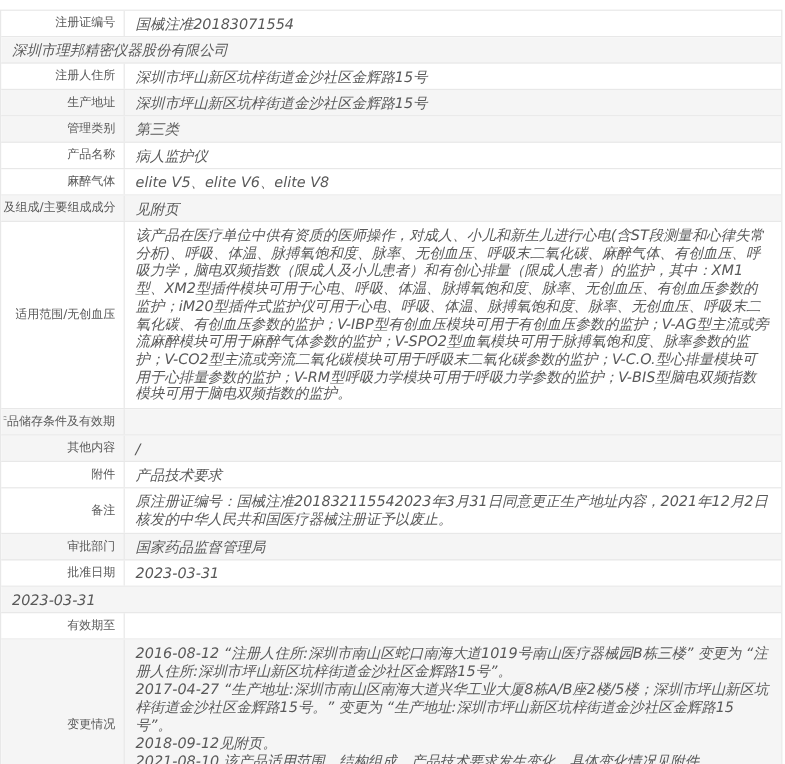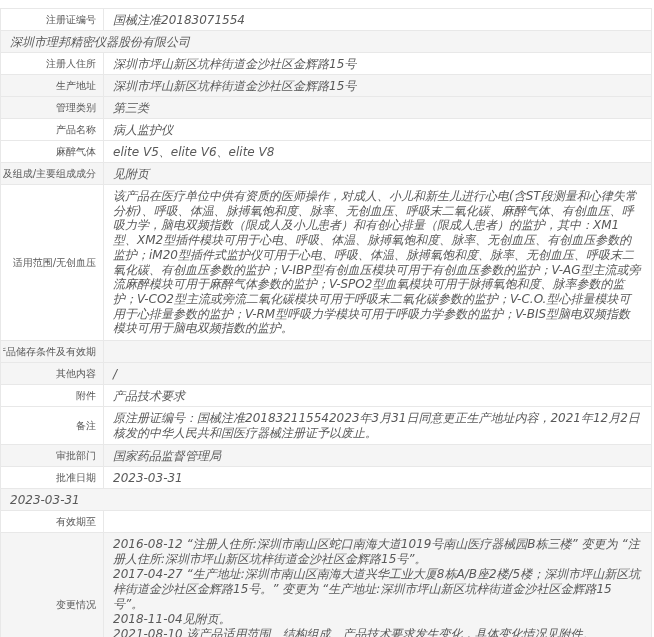--- a/index.html
+++ b/index.html
@@ -191,21 +191,21 @@
         </div>
       </div>
       <div class="row stripe tall">
         <div class="label-cell">
           <span class="label-text">变更情况</span>
         </div>
         <div class="value-cell">
           <div class="value-inner">
             <div class="change-line">2016-08-12 “注册人住所:深圳市南山区蛇口南海大道1019号南山医疗器械园B栋三楼” 变更为 “注册人住所:深圳市坪山新区坑梓街道金沙社区金辉路15号”。</div>
             <div class="change-line">2017-04-27 “生产地址:深圳市南山区南海大道兴华工业大厦8栋A/B座2楼/5楼；深圳市坪山新区坑梓街道金沙社区金辉路15号。” 变更为 “生产地址:深圳市坪山新区坑梓街道金沙社区金辉路15号”。</div>
-            <div class="change-line">2018-11-04见附页。</div>
+            <div class="change-line">2018-09-12见附页。</div>
             <div class="change-line">2021-08-10 该产品适用范围、结构组成、产品技术要求发生变化，具体变化情况见附件。</div>
             <div class="change-line"></div>
             <div class="change-line">2022-09-06 见变更对比表</div>
           </div>
         </div>
       </div>
     </div>
 
 </div>
 

